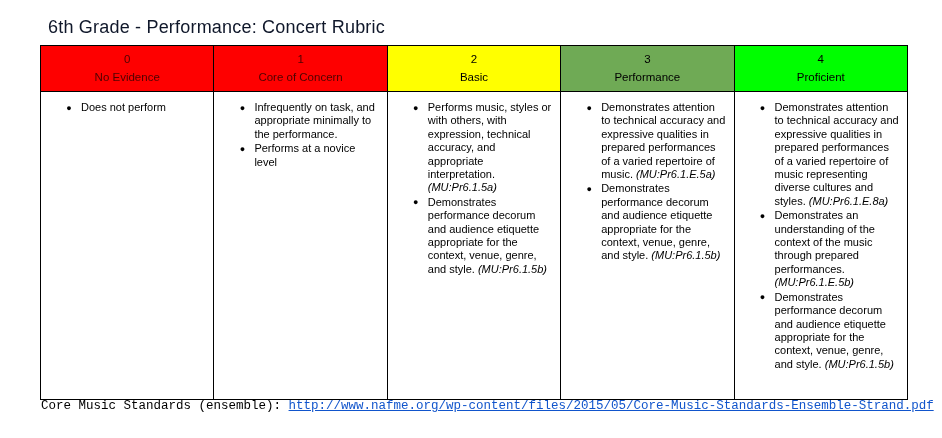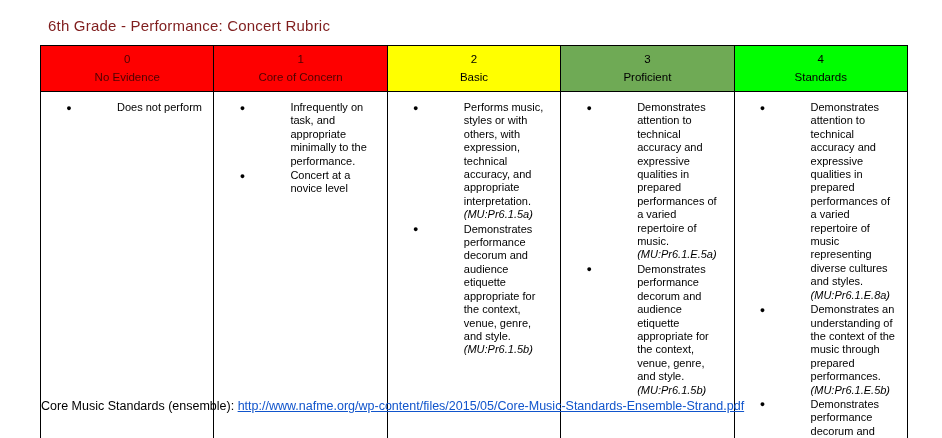--- a/index.html
+++ b/index.html
@@ -7,24 +7,24 @@
     width:942px; height:438px;
     background:#ffffff;
     font-family:"Liberation Sans", sans-serif;
     color:#000;
     position:relative;
     overflow:hidden;
   }
   .page-title {
     position:absolute;
     left:48px; top:17px;
-    font-size:15px;
+    font-size:18px;
     font-weight:400;
     letter-spacing:0.2px;
-    color:#7f1d1d;
+    color:#0f172a;
   }
   table.rubric {
     position:absolute;
     left:40px; top:45px;
     width:868px;
     border-collapse:collapse;
     table-layout:fixed;
   }
   table.rubric th, table.rubric td {
     border:1.5px solid #000;
@@ -51,27 +51,28 @@
     font-size:11px;
     line-height:1.22;
     margin-bottom:1px;
   }
   .bullet {
     font-size:9px;
     line-height:13px;
     text-align:center;
     padding-top:0.5px;
   }
-  .txt { padding-right:2px;margin-left:36px; }
+  .txt { padding-right:2px; }
   .code { font-style:italic; }
   .footer {
     position:absolute;
     left:41px; top:399px;
     font-size:12.5px;
     white-space:nowrap;
+    font-family:Liberation Mono, monospace;
   }
   .footer a { text-decoration:underline; }
 </style>
 </head>
 <body>
 
 <div class="page-title">6th Grade - Performance: Concert Rubric</div>
 
 <table class="rubric">
   <thead>
@@ -90,47 +91,47 @@
       </th>
       <th class="hdr-cell" style="background-color: rgb(255, 255, 0);">
         <div class="hdr-inner" style="color: rgb(0, 0, 0);">
           <span class="hdr-score">2</span>
           <span class="hdr-label">Basic</span>
         </div>
       </th>
       <th class="hdr-cell" style="background-color: rgb(111, 170, 85);">
         <div class="hdr-inner" style="color: rgb(0, 0, 0);">
           <span class="hdr-score">3</span>
-          <span class="hdr-label">Proficient</span>
+          <span class="hdr-label">Performance</span>
         </div>
       </th>
       <th class="hdr-cell" style="background-color: rgb(0, 254, 0);">
         <div class="hdr-inner" style="color: rgb(0, 0, 0);">
           <span class="hdr-score">4</span>
-          <span class="hdr-label">Standards</span>
+          <span class="hdr-label">Proficient</span>
         </div>
       </th>
     </tr>
   </thead>
   <tbody>
     <tr>
       <td class="body-cell">
         <div class="item">
           <span class="bullet">●</span>
           <span class="txt"><span>Does not perform</span></span>
         </div>
       </td>
       <td class="body-cell">
         <div class="item">
           <span class="bullet">●</span>
           <span class="txt"><span>Infrequently on task, and appropriate minimally to the performance.</span></span>
         </div>
         <div class="item">
           <span class="bullet">●</span>
-          <span class="txt"><span>Concert at a novice level</span></span>
+          <span class="txt"><span>Performs at a novice level</span></span>
         </div>
       </td>
       <td class="body-cell">
         <div class="item">
           <span class="bullet">●</span>
           <span class="txt"><span>Performs music, styles or with others, with expression, technical accuracy, and appropriate interpretation.</span> <span class="code">(MU:Pr6.1.5a)</span></span>
         </div>
         <div class="item">
           <span class="bullet">●</span>
           <span class="txt"><span>Demonstrates performance decorum and audience etiquette appropriate for the context, venue, genre, and style.</span> <span class="code">(MU:Pr6.1.5b)</span></span>

